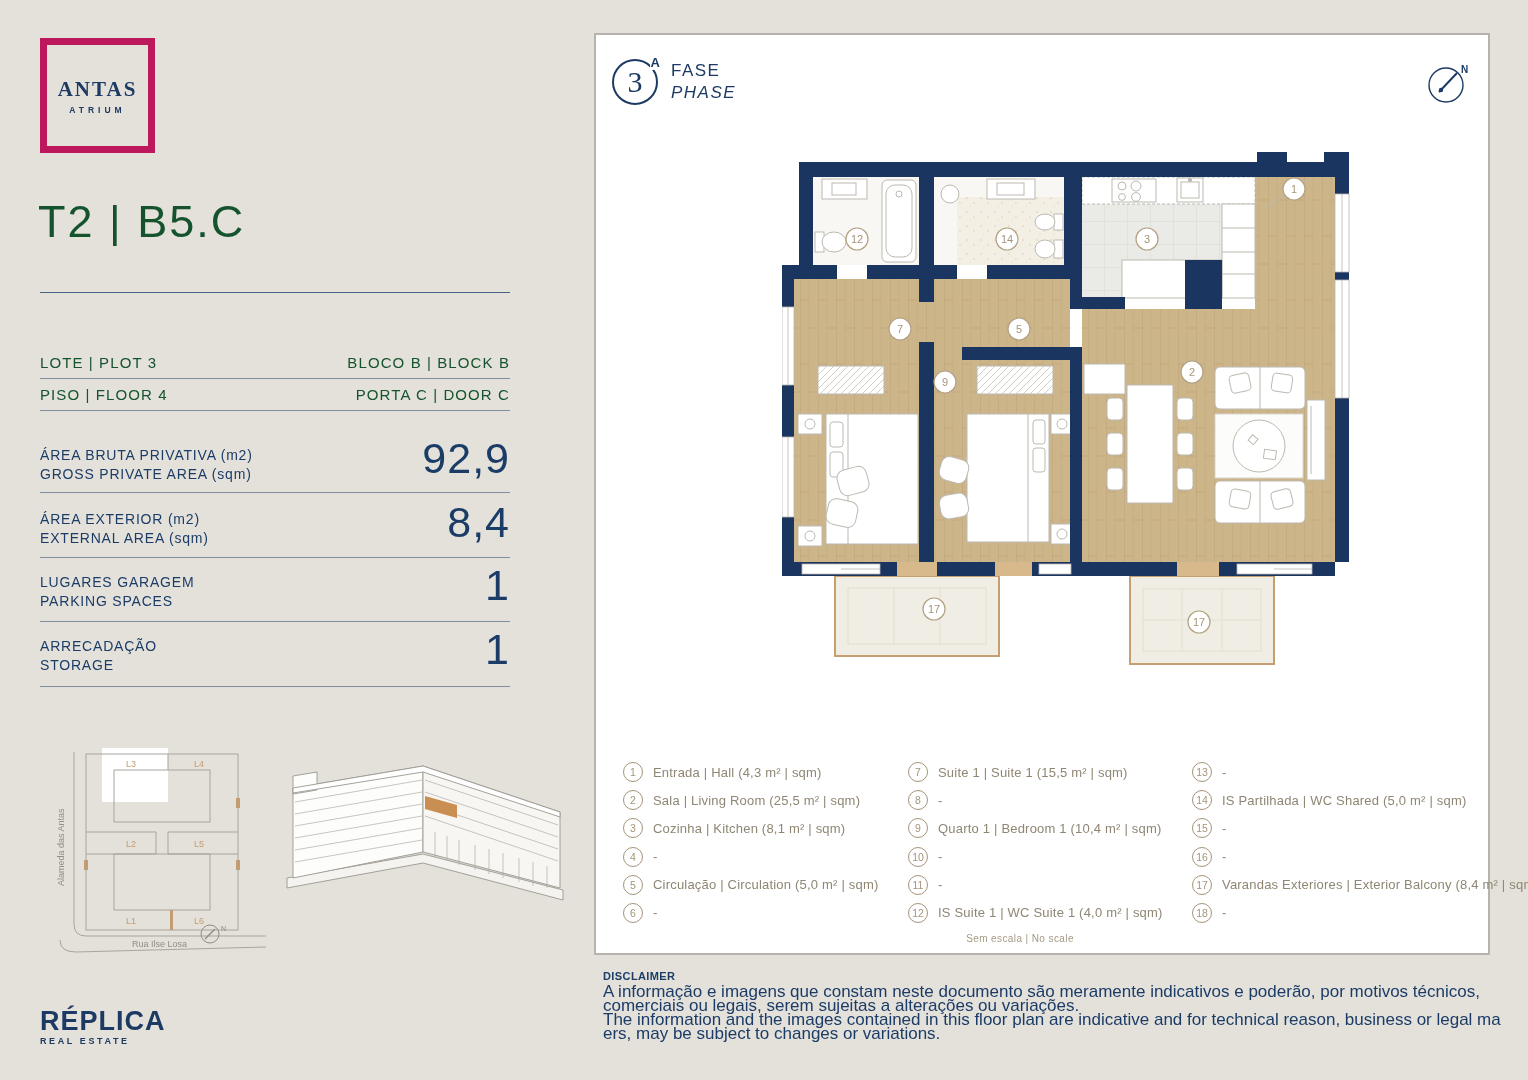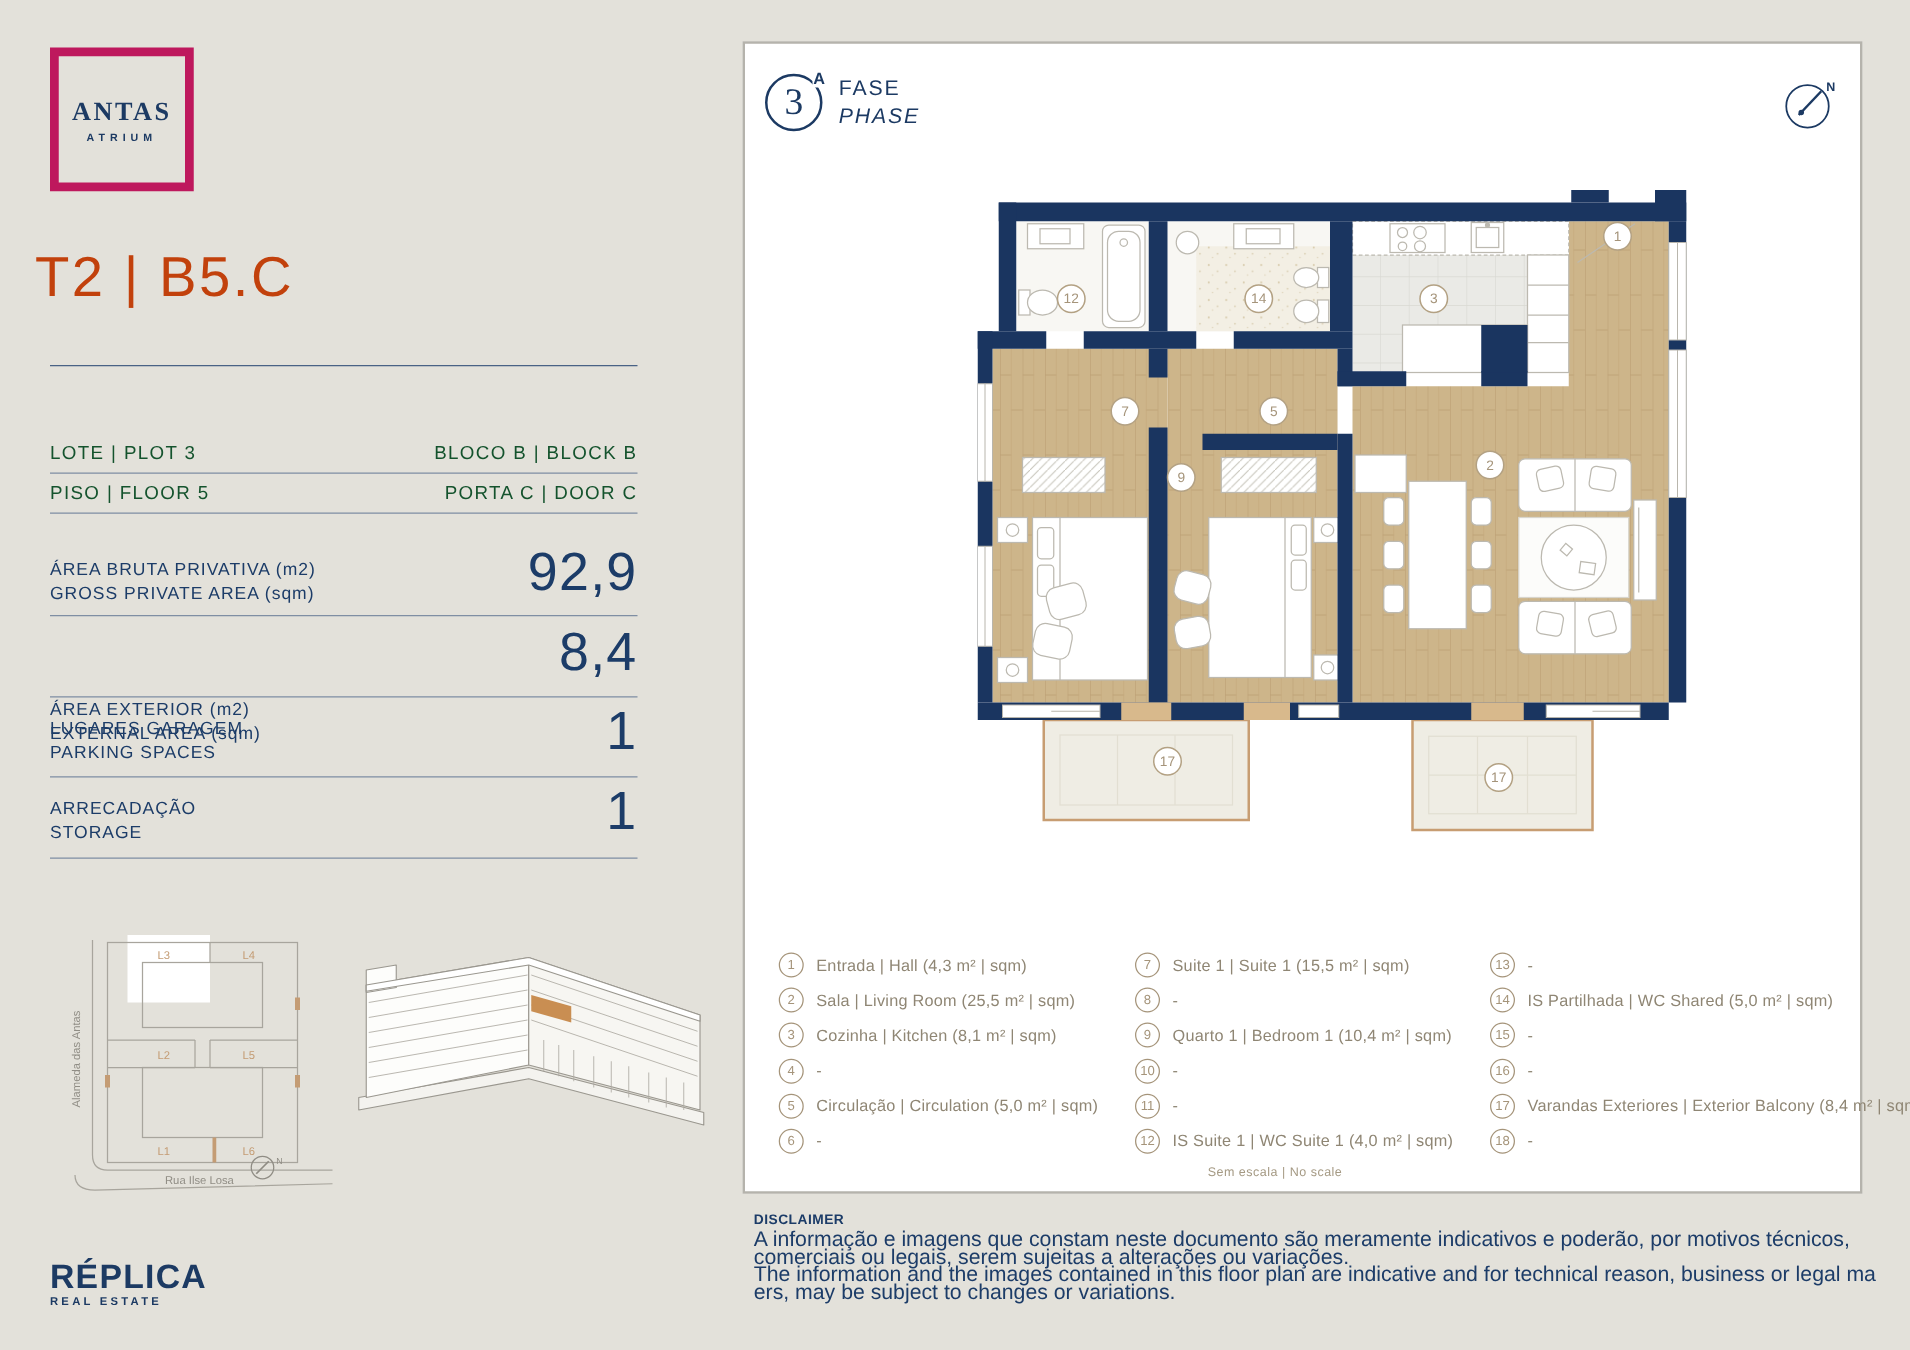--- a/index.html
+++ b/index.html
@@ -11,35 +11,35 @@
   }
   
   .logo-box{
     position:absolute;left:40px;top:38px;width:101px;height:101px;
     border:7px solid #be185d;display:flex;flex-direction:column;
     align-items:center;justify-content:center;
   }
   .logo-antas{font-family:"Liberation Serif", serif;font-size:21px;font-weight:700;
     letter-spacing:2px;color:#1c3a63;}
   .logo-atrium{font-size:8.5px;letter-spacing:4px;color:#1c3a63;margin-top:3px;font-weight:700;}
-  .unit-title{position:absolute;left:28px;top:196px;font-size:45px;letter-spacing:2px;
-    color:#c2410c;font-weight:400;}
+  .unit-title{position:absolute;left:38px;top:196px;font-size:45px;letter-spacing:2px;
+    color:#14532d;font-weight:400;}
   .rule{position:absolute;left:40px;width:470px;height:1px;background:#2e4b76;opacity:.85;}
   .rule.thin{opacity:.55;}
   #rule-title{top:292px;}
   .detail-row{position:absolute;left:40px;width:470px;display:flex;
     justify-content:space-between;font-size:15px;letter-spacing:1.1px;color:#14532d;}
   #row1{top:354px;} #rule-r1{top:378px;}
   #row2{top:386px;} #rule-r2{top:410px;}
   .metric-label{position:absolute;left:40px;font-size:14px;line-height:19px;
     letter-spacing:.8px;color:#1c3c68;}
   .metric-value{position:absolute;width:470px;left:40px;text-align:right;
     font-size:43px;color:#1c3c68;letter-spacing:1px;}
   #m1-label{top:446px;} #m1-value{top:434px;} #rule-m1{top:492px;}
-  #m2-label{top:510px;margin-top:48px;} #m2-value{top:498px;} #rule-m2{top:557px;}
+  #m2-label{top:510px;} #m2-value{top:498px;} #rule-m2{top:557px;}
   #m3-label{top:573px;} #m3-value{top:561px;} #rule-m3{top:621px;}
   #m4-label{top:637px;} #m4-value{top:625px;} #rule-m4{top:686px;}
   .siteplan{position:absolute;left:52px;top:746px;}
   .axon{position:absolute;left:275px;top:760px;}
   .footer-brand{position:absolute;left:40px;top:1008px;line-height:1;}
   .footer-name{font-size:27px;font-weight:700;letter-spacing:1px;color:#1c3a63;}
   .footer-tag{font-size:9px;font-weight:700;letter-spacing:2.6px;color:#1c3a63;margin-top:2px;}
   
   .panel{position:absolute;left:594px;top:33px;width:896px;height:922px;
     background:#ffffff;border:2px solid #b5b3ac;box-sizing:border-box;}
@@ -85,21 +85,21 @@
 
 <div class="unit-title">T2 | B5.C</div>
 <div class="rule" id="rule-title"></div>
 
 <div class="detail-row" id="row1">
   <span>LOTE | PLOT 3</span>
   <span>BLOCO B | BLOCK B</span>
 </div>
 <div class="rule thin" id="rule-r1"></div>
 <div class="detail-row" id="row2">
-  <span>PISO | FLOOR 5</span>
+  <span>PISO | FLOOR 4</span>
   <span>PORTA C | DOOR C</span>
 </div>
 <div class="rule thin" id="rule-r2"></div>
 
 <div class="metric-label" id="m1-label">
   <div>ÁREA BRUTA PRIVATIVA (m2)</div>
   <div>GROSS PRIVATE AREA (sqm)</div>
 </div>
 <div class="metric-value" id="m1-value">92,9</div>
 <div class="rule thin" id="rule-m1"></div>

